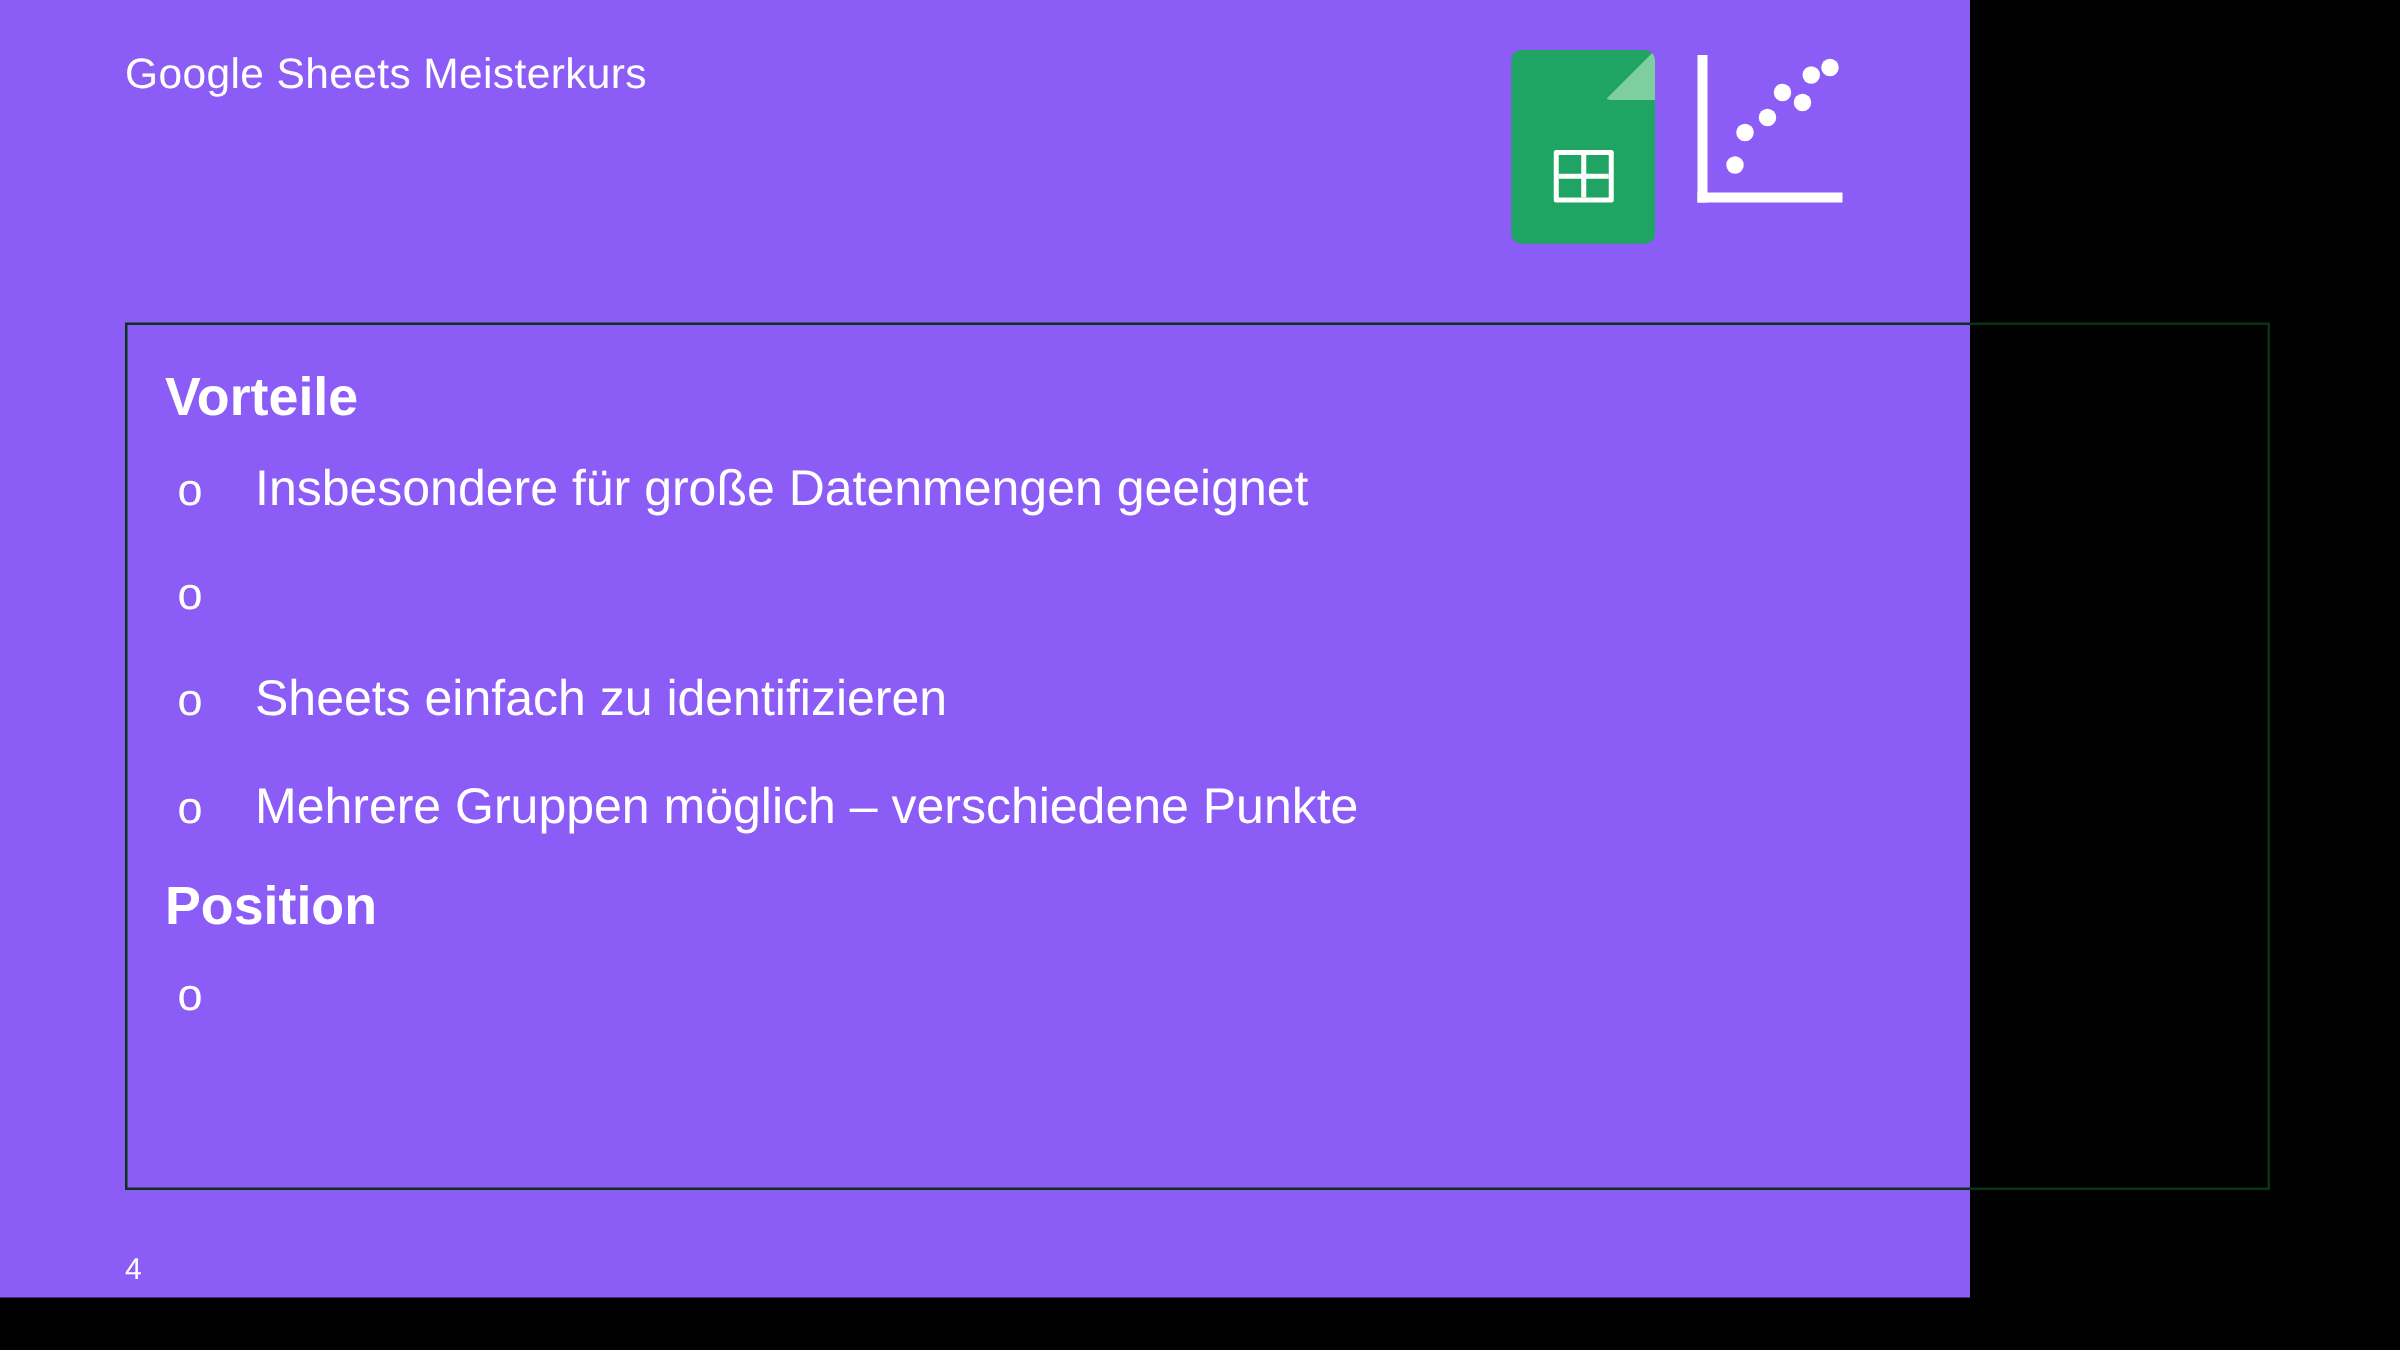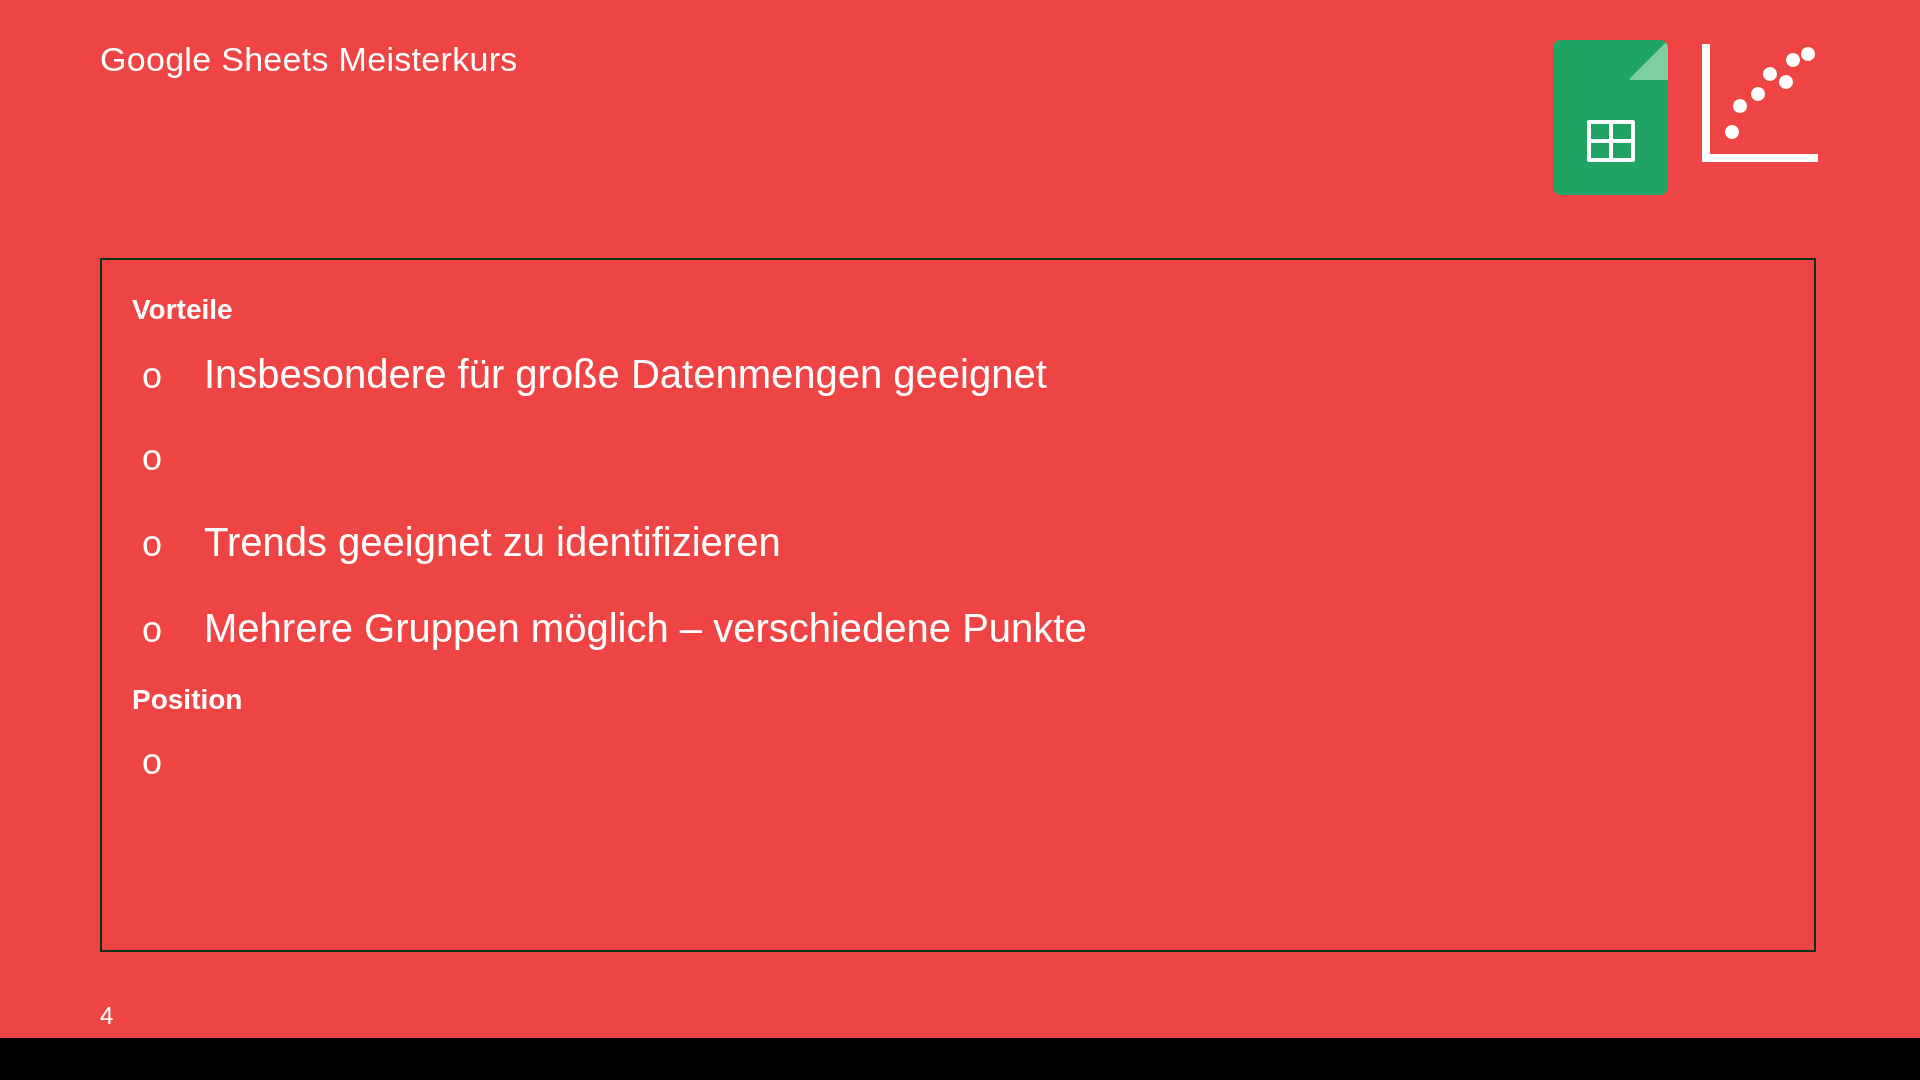--- a/index.html
+++ b/index.html
@@ -1,30 +1,30 @@
 <!DOCTYPE html>
 <html><head>
   <meta charset="utf-8">
   <style>
     * { margin:0; padding:0; box-sizing:border-box; }
     html,body { width:1920px; height:1080px; font-family:"Segoe UI Light","Segoe UI","Helvetica Neue",Arial,sans-serif; background:#000; overflow:hidden; }
-    .slide { position:relative; width:1920px; height:1038px; background:#ef4444; color:#fff; }
+    .slide { position:relative; width:1576px; height:1038px; background:#8b5cf6; color:#fff; }
     .subtitle { position:absolute; top:40px; left:100px; font-size:34px; font-weight:300; letter-spacing:0.3px; }
     .title { position:absolute; top:76px; left:96px; font-size:94px; font-weight:300; letter-spacing:-1px; }
     .icons { position:absolute; top:40px; right:102px; display:flex; align-items:flex-start; gap:30px; }
     .sheets-icon { width:115px; height:155px; position:relative; }
     .sheets-icon .file { width:115px; height:155px; background:#1fa463; border-radius:8px; position:relative; overflow:hidden; }
     .sheets-icon .fold { position:absolute; top:0; right:0; width:40px; height:40px; background:#7dcfa1; clip-path:polygon(100% 0,100% 100%,0 100%); border-bottom-left-radius:4px; }
     .sheets-icon .fold::after{ content:""; position:absolute; top:0; left:0; width:40px; height:40px; background:#248044; clip-path:polygon(0 0,100% 0,0 100%); }
     .sheets-icon .grid { position:absolute; top:80px; left:34px; width:48px; height:42px; border:4px solid #fff; border-radius:2px; }
     .sheets-icon .grid::before { content:""; position:absolute; top:0; bottom:0; left:50%; width:4px; margin-left:-2px; background:#fff; }
     .sheets-icon .grid::after { content:""; position:absolute; left:0; right:0; top:50%; height:4px; margin-top:-2px; background:#fff; }
     .scatter-icon { width:120px; height:120px; margin-top:4px; }
     .content-box { position:absolute; top:258px; left:100px; width:1716px; height:694px; border:2px solid #0a3318; padding:34px 30px 30px 30px; }
-    .section-head { font-size:28px; font-weight:600; margin-bottom:26px; }
+    .section-head { font-size:43px; font-weight:600; margin-bottom:26px; }
     .blist { list-style:none; margin:0 0 34px 0; }
     .blist li { display:flex; align-items:baseline; font-size:40px; font-weight:300; line-height:1.1; margin-bottom:42px; }
     .blist li:last-child { margin-bottom:34px; }
     .bullet { display:inline-block; width:62px; margin-left:10px; font-size:36px; font-weight:300; }
     .page-num { position:absolute; left:100px; bottom:8px; font-size:24px; font-weight:300; }
     .bottom-bar { width:1920px; height:42px; background:#000; }
   </style>
 </head>
 <body>
 
@@ -56,21 +56,21 @@
     <ul class="blist">
       <li>
           <span class="bullet">o</span>
           <span>Insbesondere für große Datenmengen geeignet</span>
         </li>
       <li>
           <span class="bullet">o</span>
         </li>
       <li>
           <span class="bullet">o</span>
-          <span>Trends geeignet zu identifizieren</span>
+          <span>Sheets einfach zu identifizieren</span>
         </li>
       <li>
           <span class="bullet">o</span>
           <span>Mehrere Gruppen möglich  –  verschiedene Punkte</span>
         </li>
     </ul>
     <div class="section-head">Position</div>
     <ul class="blist">
       <li>
           <span class="bullet">o</span>

